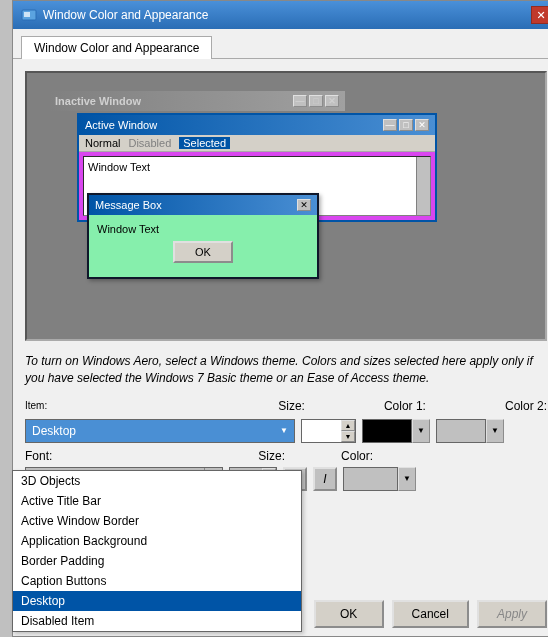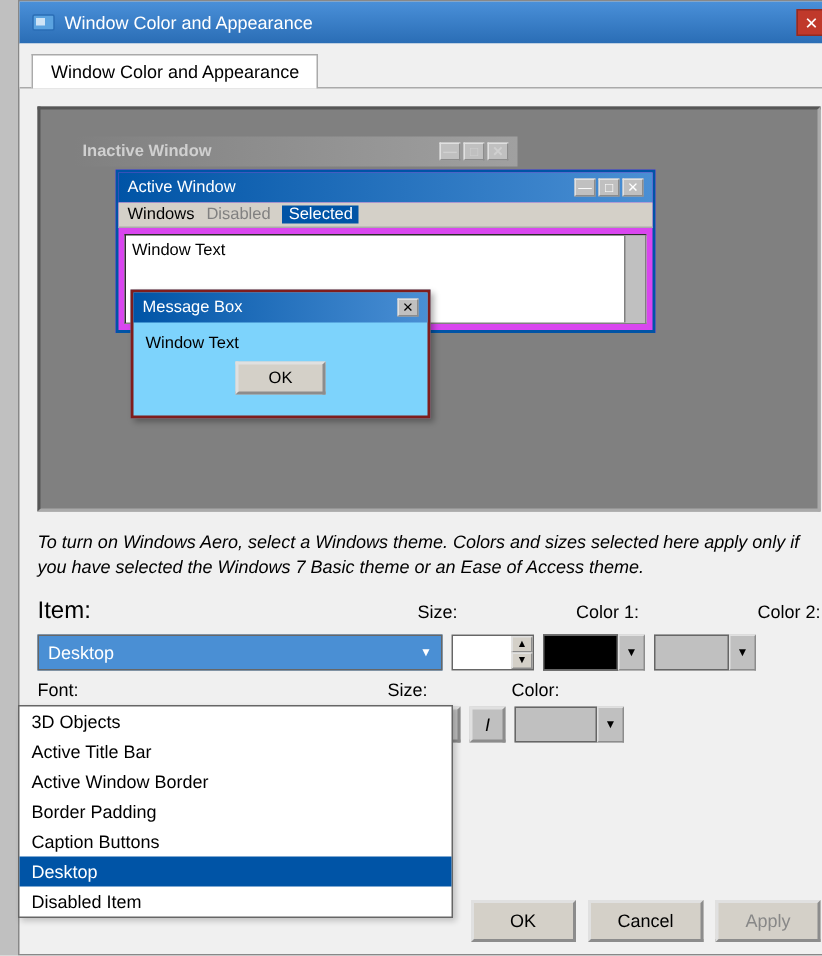--- a/index.html
+++ b/index.html
@@ -173,23 +173,23 @@
       height: 100%;
       background: #c0c0c0;
       border-left: 1px solid #808080;
     }
 
     
     .preview-messagebox {
       position: absolute;
       top: 120px;
       left: 60px;
-      width: 200px;
-      background: #7dd3fc;
-      border: 2px solid #7f1d1d;
+      width: 232px;
+      background: #86efac;
+      border: 2px solid #0f172a;
       box-shadow: 2px 2px 4px rgba(0,0,0,0.3);
     }
 
     .preview-messagebox-titlebar {
       background: linear-gradient(to right, #0054a6, #4a8fd4);
       color: white;
       padding: 3px 6px;
       font-size: 11px;
       display: flex;
       justify-content: space-between;
@@ -239,21 +239,21 @@
     }
 
     .item-row {
       display: flex;
       align-items: center;
       gap: 12px;
       margin-bottom: 6px;
     }
 
     .item-label {
-      font-size: 16px;
+      font-size: 10px;
       color: #000;
       min-width: 30px;
     }
 
     .size-label {
       font-size: 12px;
       color: #000;
     }
 
     .color-label {
@@ -370,21 +370,21 @@
           </div>
           <div class="preview-btn">
             <span>□</span>
           </div>
           <div class="preview-btn">
             <span>✕</span>
           </div>
         </div>
       </div>
       <div class="preview-menubar">
-        <span class="preview-menu-normal">Windows</span>
+        <span class="preview-menu-normal">Normal</span>
         <span class="preview-menu-disabled">Disabled</span>
         <span class="preview-menu-selected">Selected</span>
       </div>
       <div class="preview-content">
         <span>Window Text</span>
         <div class="preview-scrollbar"></div>
       </div>
     </div>
 
     <div class="preview-messagebox">
@@ -487,20 +487,23 @@
 
   <div class="dropdown-list-overlay">
     <div class="dropdown-list-item">
       <span>3D Objects</span>
     </div>
     <div class="dropdown-list-item">
       <span>Active Title Bar</span>
     </div>
     <div class="dropdown-list-item">
       <span>Active Window Border</span>
+    </div>
+    <div class="dropdown-list-item">
+      <span>Application Background</span>
     </div>
     <div class="dropdown-list-item">
       <span>Border Padding</span>
     </div>
     <div class="dropdown-list-item">
       <span>Caption Buttons</span>
     </div>
     <div class="dropdown-list-item selected">
       <span>Desktop</span>
     </div>
@@ -509,18 +512,18 @@
     </div>
   </div>
 
   <div class="bottom-buttons">
     <button class="btn">
       <span>OK</span>
     </button>
     <button class="btn">
       <span>Cancel</span>
     </button>
-    <button class="btn disabled" style="color:#888;">
+    <button class="btn disabled" style="color:#888;font-style:italic;">
       <span>Apply</span>
     </button>
   </div>
 
 </div>
 
 </body></html>

